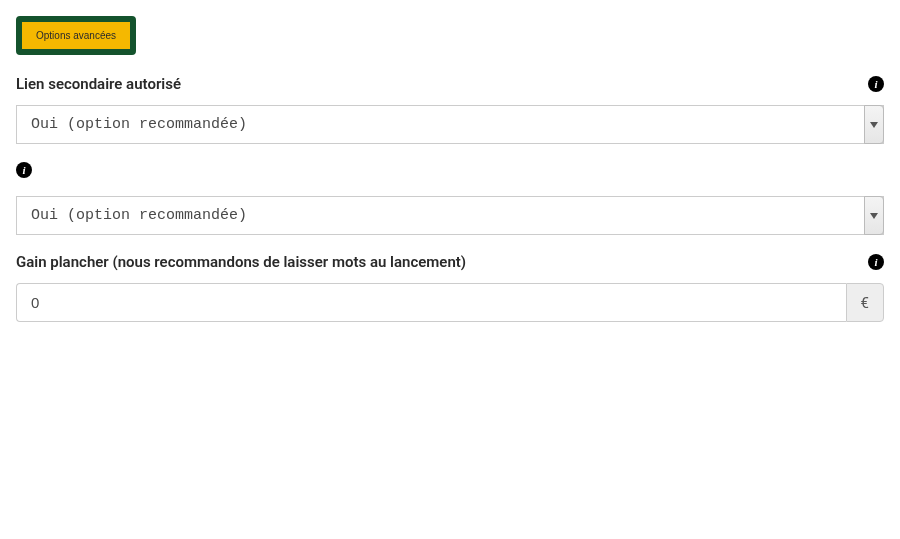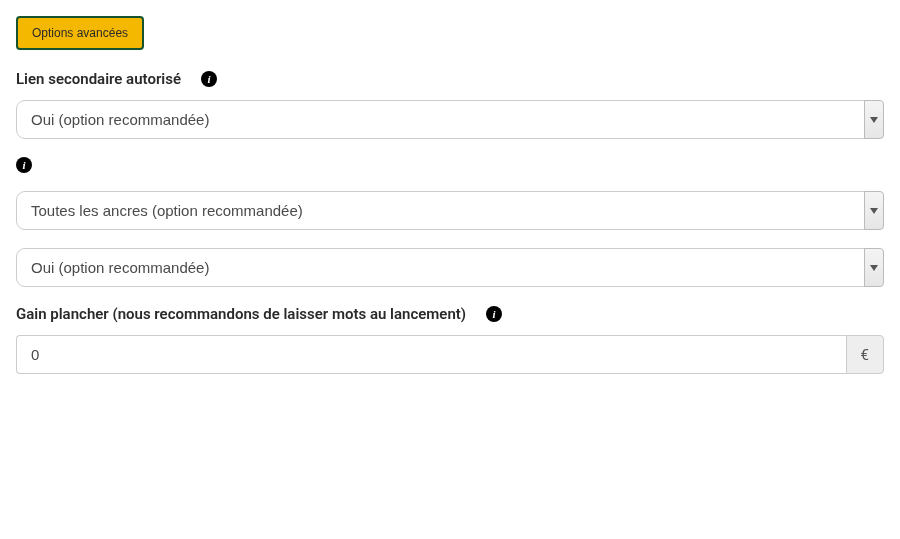--- a/index.html
+++ b/index.html
@@ -9,40 +9,41 @@
     }
     body {
       font-family: -apple-system, BlinkMacSystemFont, "Segoe UI", Roboto, "Helvetica Neue", Arial, sans-serif;
       background: #ffffff;
       padding: 16px;
       width: 900px;
       color: #2a2a2a;
     }
     .adv-button {
       background: #f5b800;
-      border: 2px solid #14532d;
+      border: 6px solid #14532d;
       color: #2a2a2a;
       padding: 8px 14px;
-      font-size: 12px;
+      font-size: 10px;
       border-radius: 4px;
       cursor: pointer;
       font-weight: 400;
       margin-bottom: 20px;
     }
     .form-group {
       margin-bottom: 18px;
     }
     .form-label {
       display: flex;
       align-items: center;
-      gap: 20px;
+      gap: 6px;
       font-size: 15px;
       font-weight: 600;
       color: #2a2a2a;
       margin-bottom: 12px;
+      justify-content: space-between;
     }
     .info-icon {
       display: inline-flex;
       align-items: center;
       justify-content: center;
       width: 16px;
       height: 16px;
       background: #000000;
       color: #ffffff;
       border-radius: 50%;
@@ -56,25 +57,26 @@
       position: relative;
       width: 100%;
     }
     .select-control {
       width: 100%;
       padding: 10px 30px 10px 14px;
       font-size: 15px;
       color: #4a4a4a;
       background: #ffffff;
       border: 1px solid #cccccc;
-      border-radius: 9px;
+      border-radius: 0;
       appearance: none;
       -webkit-appearance: none;
       -moz-appearance: none;
       cursor: pointer;
+      font-family: Liberation Mono, monospace;
     }
     .select-arrow {
       position: absolute;
       right: 0;
       top: 0;
       bottom: 0;
       width: 20px;
       background: linear-gradient(#f4f4f4, #e6e6e6);
       border: 1px solid #bbbbbb;
       border-radius: 0 4px 4px 0;
@@ -138,30 +140,20 @@
   </div>
 </div>
 
 <div class="form-group">
   <div class="form-label">
     <span class="info-icon">i</span>
   </div>
 </div>
 
 <div class="form-group">
-  <div class="select-wrapper">
-    <select class="select-control">
-      <option>Toutes les ancres (option recommandée)</option>
-    </select>
-    <div class="select-arrow">
-      <svg viewBox="0 0 8 6">
-          <path d="M0 0 L8 0 L4 6 Z" fill="#555"></path>
-        </svg>
-    </div>
-  </div>
 </div>
 
 <div class="form-group">
   <div class="select-wrapper">
     <select class="select-control">
       <option>Oui (option recommandée)</option>
     </select>
     <div class="select-arrow">
       <svg viewBox="0 0 8 6">
           <path d="M0 0 L8 0 L4 6 Z" fill="#555"></path>

